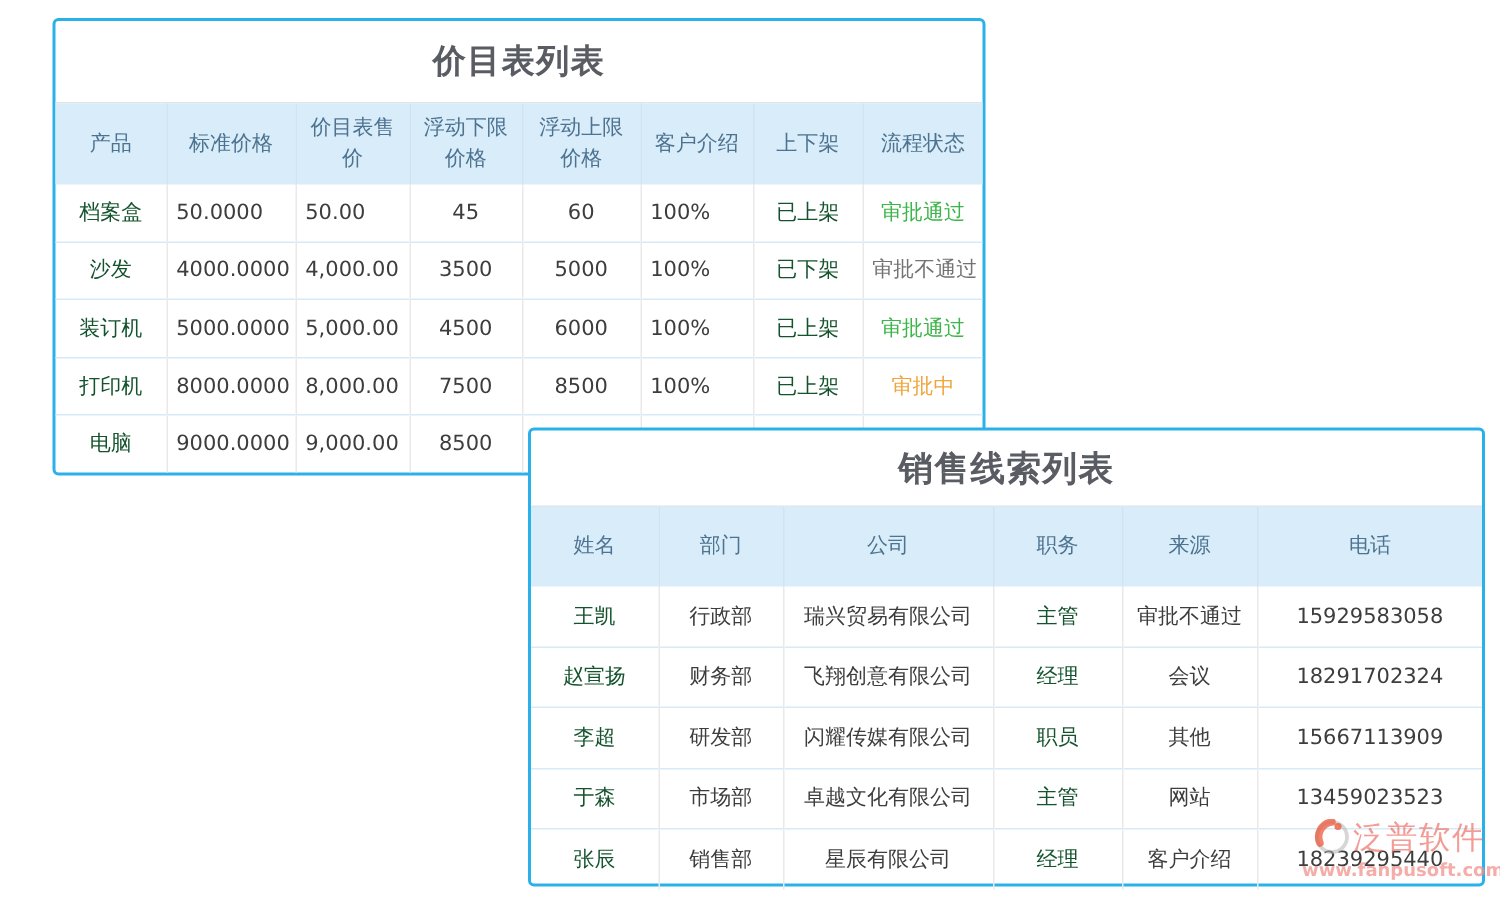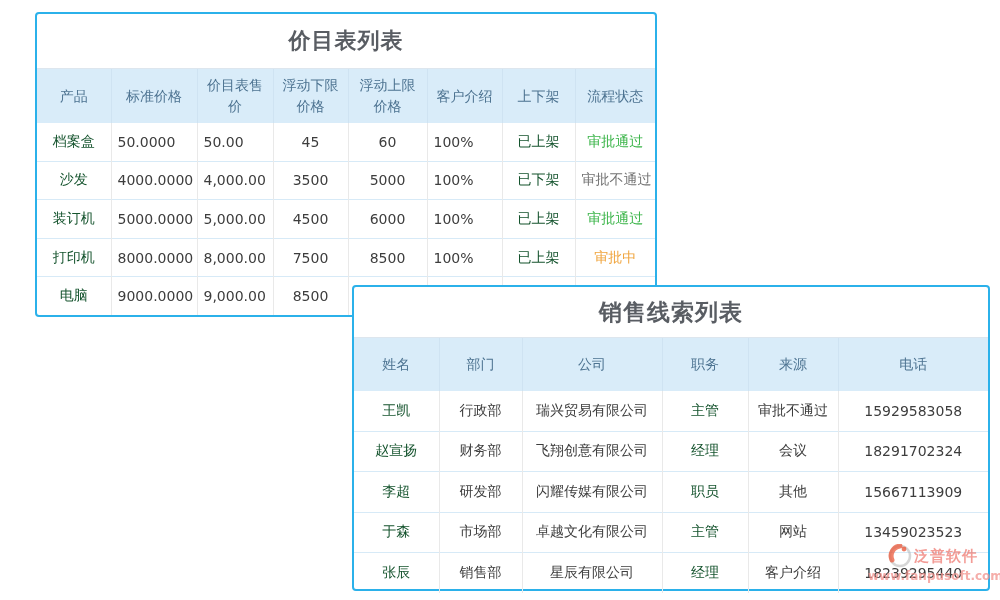--- a/index.html
+++ b/index.html
@@ -32,21 +32,21 @@
   .card1 tbody td { height:38.6px; }
   .card2 tbody td { height:40.5px; }
 
   td.r { text-align:left; padding-right:11px; }
   .link { color:#14532d; cursor:pointer; }
 
   
   .watermark { position:absolute; left:868px; top:544px; width:130px; z-index:5;
                text-align:center; pointer-events:none; }
   .wm-row { display:flex; align-items:center; justify-content:center; gap:2px; }
-  .wm-brand { font-size:15px; font-weight:bold; color:rgba(235,90,80,0.60); letter-spacing:1px; }
+  .wm-brand { font-size:21px; font-weight:normal; color:rgba(235,90,80,0.60); letter-spacing:1px; }
   .wm-url { font-size:12px; font-weight:bold; color:rgba(242,145,140,0.75); margin-top:1px; }
   .wm-icon { width:24px; height:24px; flex:0 0 auto; }
 </style>
 </head>
 <body>
 
 <div class="stage">
 
   <div class="card card1">
     <div class="card-title">价目表列表</div>

